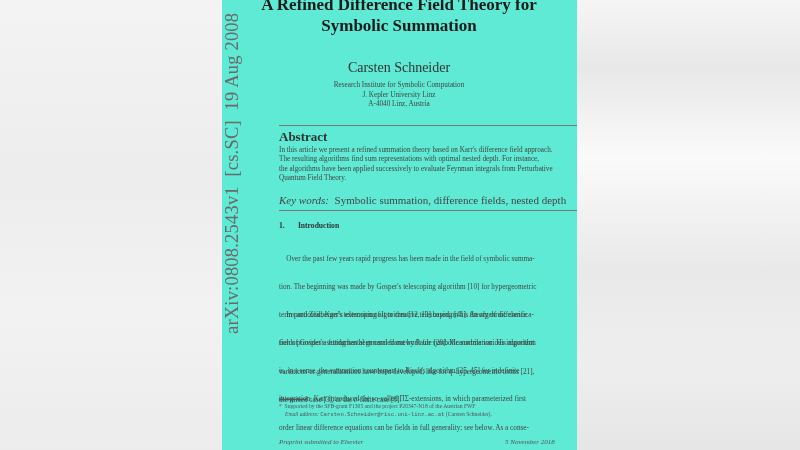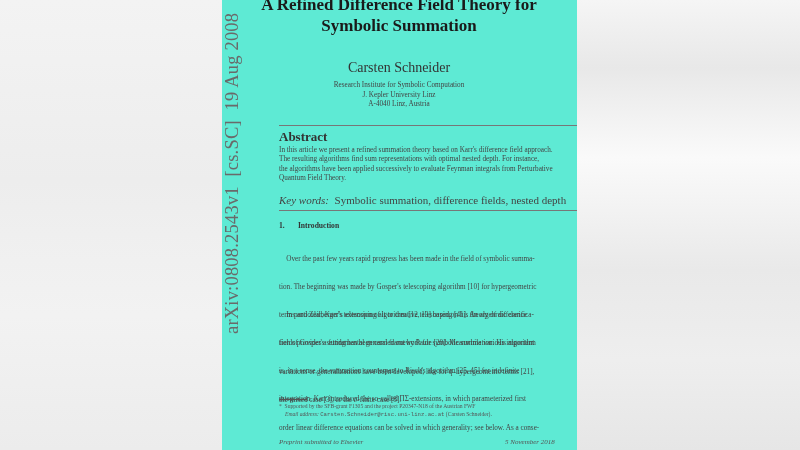--- a/index.html
+++ b/index.html
@@ -88,21 +88,21 @@
     <div>tion of Gosper's setting has been carried out by Paule [20]. Meanwhile various important</div>
     <div>variations or generalizations have been developed, like for q–hypergeometric terms [21],</div>
     <div>the mixed case [3], or the ∂-finite case [8].</div>
   </div>
 
   <div class="para" style="top:292px; white-space:pre;">
     <div>    In particular, Karr's telescoping algorithm [12, 13] based on his theory of difference</div>
     <div>fields provides a fundamental general framework for symbolic summation. His algorithm</div>
     <div>is, in a sense, the summation counterpart to Risch's algorithm [25, 45] for indefinite</div>
     <div>integration. Karr introduced the so-called ΠΣ-extensions, in which parameterized first</div>
-    <div>order linear difference equations can be solved in which generality; see below. As a conse-</div>
+    <div>order linear difference equations can be fields in full generality; see below. As a conse-</div>
     
     
     
     
     
     
   </div>
 
   <div class="fn-rule"></div>
   <div class="fn" style="top:402px;">

